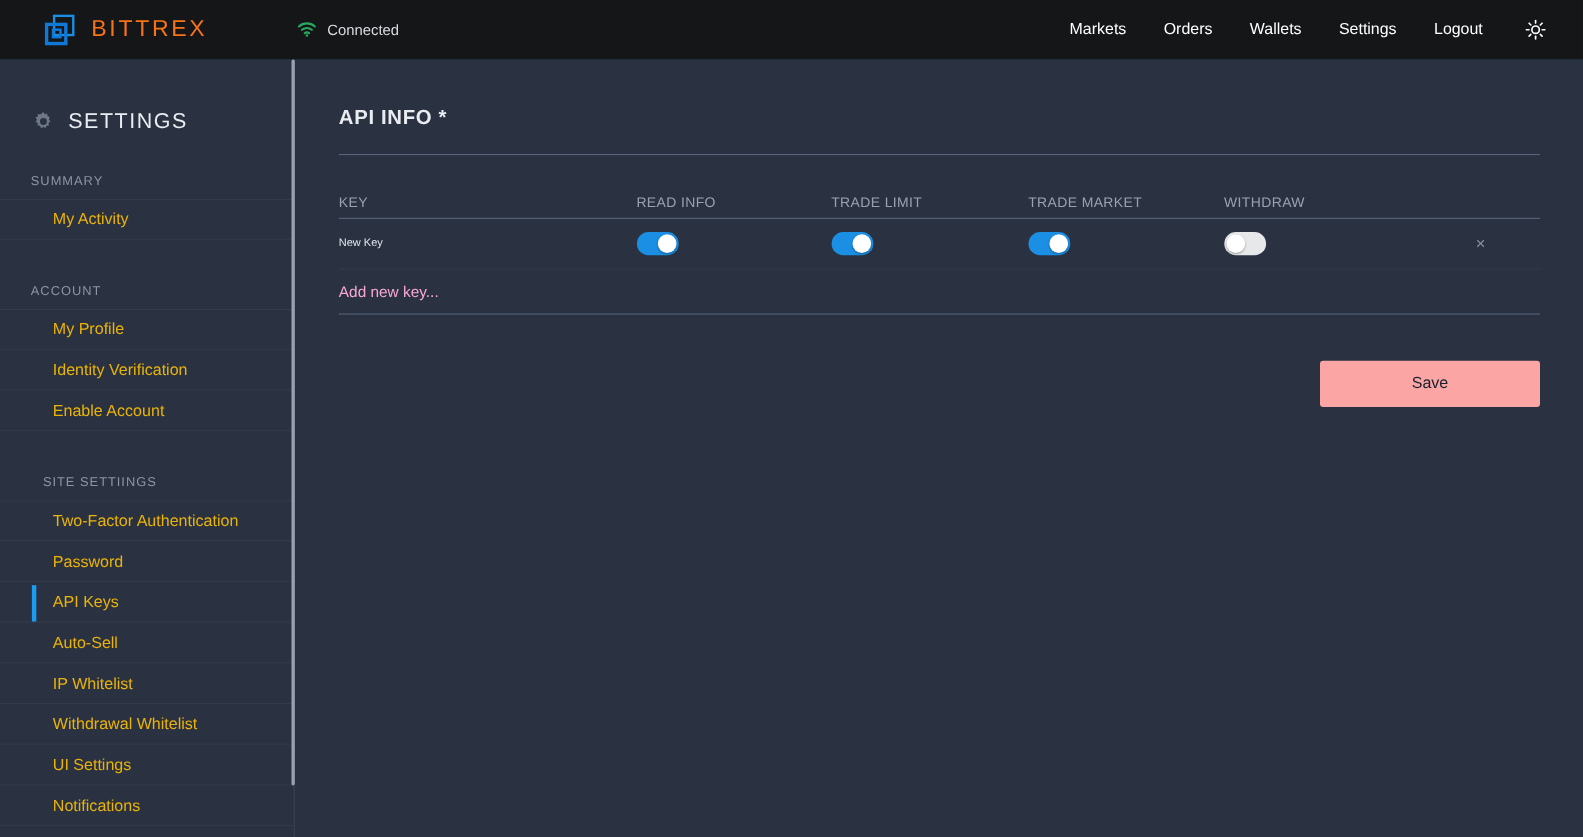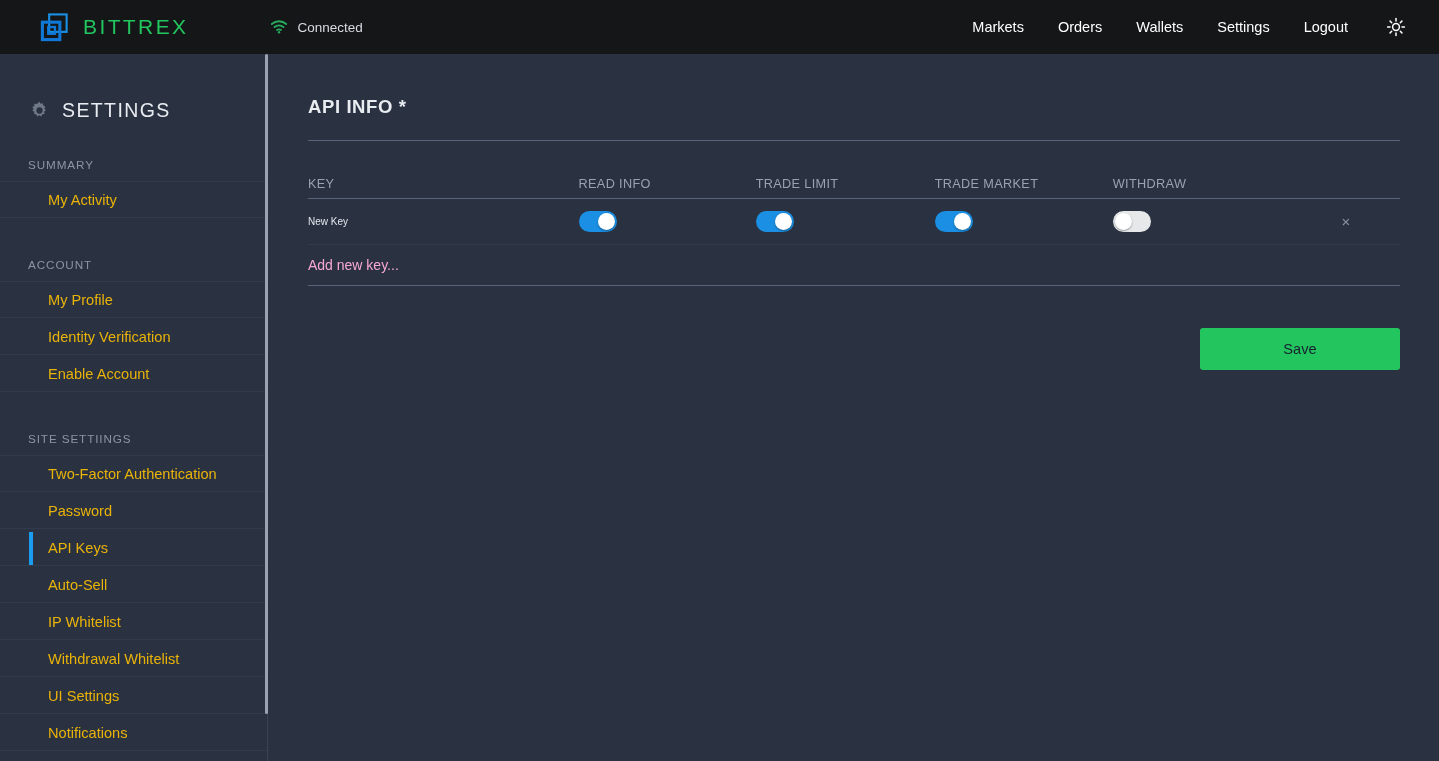--- a/index.html
+++ b/index.html
@@ -25,21 +25,21 @@
   }
 
   .brand {
     display: flex;
     align-items: center;
     margin-left: 39px;
     gap: 13px;
   }
   .brand-logo { width: 31px; height: 31px; display: block; }
   .brand-name {
-    color: #22c55e;
+    color: #f97316;
     font-size: 21px;
     letter-spacing: 2.4px;
     font-weight: 400;
   }
 
   .conn {
     display: flex;
     align-items: center;
     gap: 9px;
     margin-left: 82px;
@@ -102,21 +102,21 @@
 
   .sec-label {
     color: #8d95a3;
     font-size: 11.7px;
     letter-spacing: 0.9px;
     padding: 0 0 0 28px;
     text-transform: uppercase;
   }
   .sec-summary  { margin-top: 36px; }
   .sec-account  { margin-top: 40px; }
-  .sec-site     { margin-top: 40px; }
+  .sec-site     { margin-top: 40px; margin-left: 11px; }
 
   .menu { margin-top: 10px; }
   .menu-item {
     position: relative;
     height: 37px;
     display: flex;
     align-items: center;
     padding-left: 48px;
     color: #eab308;
     font-size: 14.6px;
@@ -235,21 +235,21 @@
   }
 
   .save-wrap {
     display: flex;
     justify-content: flex-end;
     margin: 42px 39px 0 39px;
   }
   .save-btn {
     width: 200px;
     height: 42px;
-    background: #22c55e;
+    background: #fca5a5;
     border: none;
     border-radius: 3px;
     color: #172130;
     font-size: 14.6px;
     font-family: "Liberation Sans", sans-serif;
     cursor: pointer;
   }
 
   
   .scrollbar-track {

